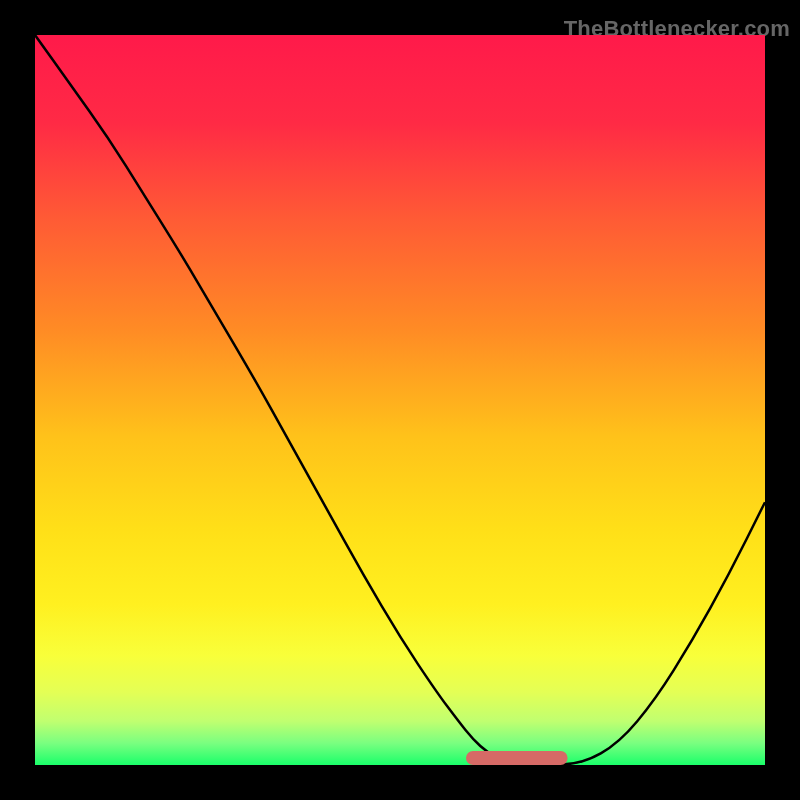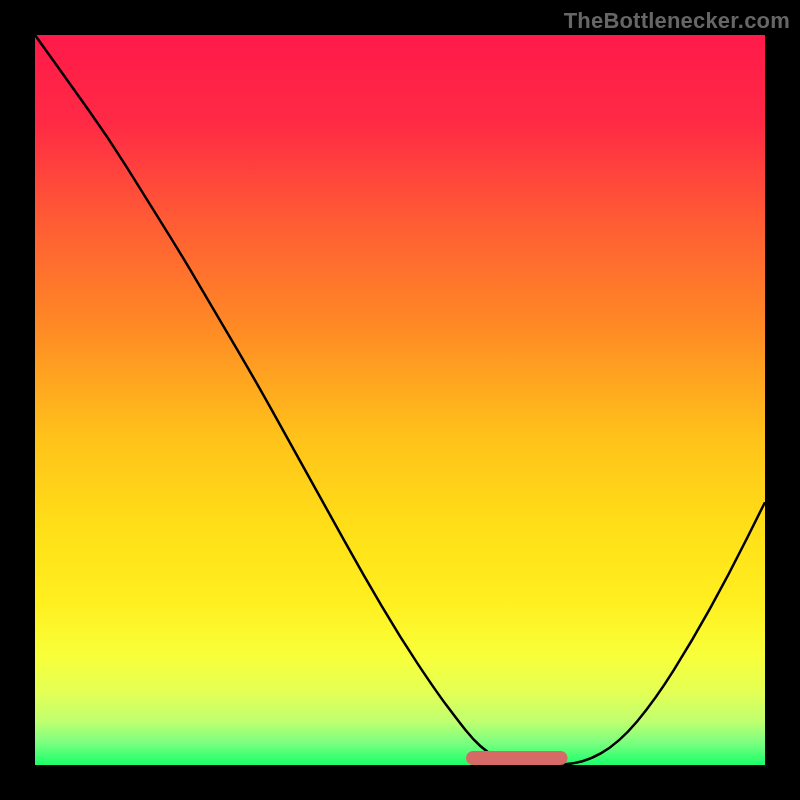--- a/index.html
+++ b/index.html
@@ -25,21 +25,21 @@
     height: 730px;
     overflow: hidden;
   }
   .plot svg {
     display: block;
     width: 730px;
     height: 730px;
   }
   .attrib {
     position: absolute;
-    top: 8px;
+    top: 16px;
     right: 10px;
     color: #666;
     font-size: 22px;
     font-weight: 600;
     letter-spacing: 0.2px;
   }
 </style>
 </head>
 <body>
 

